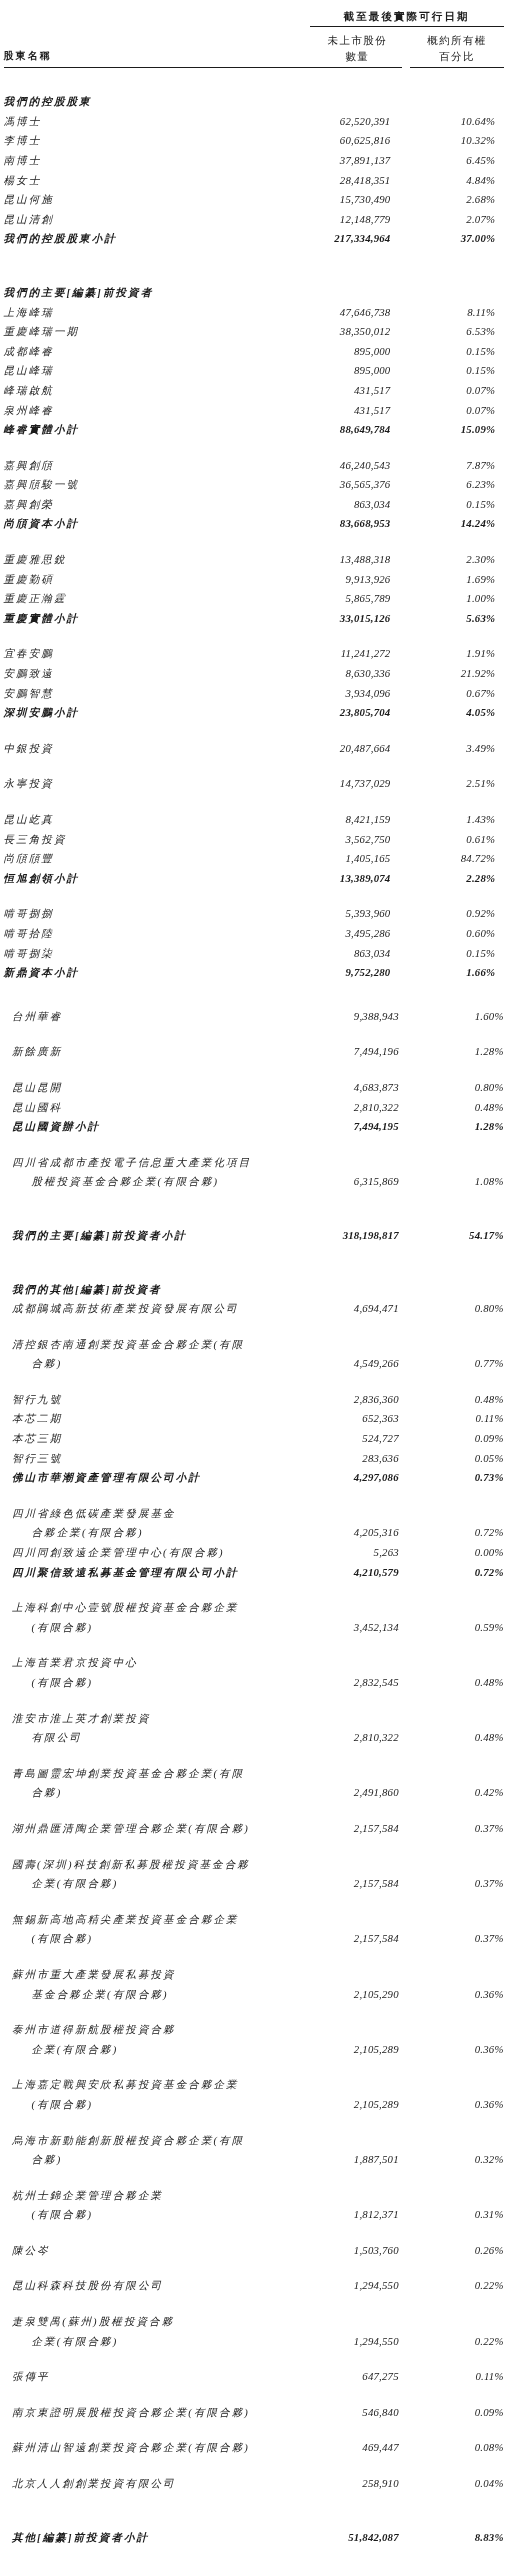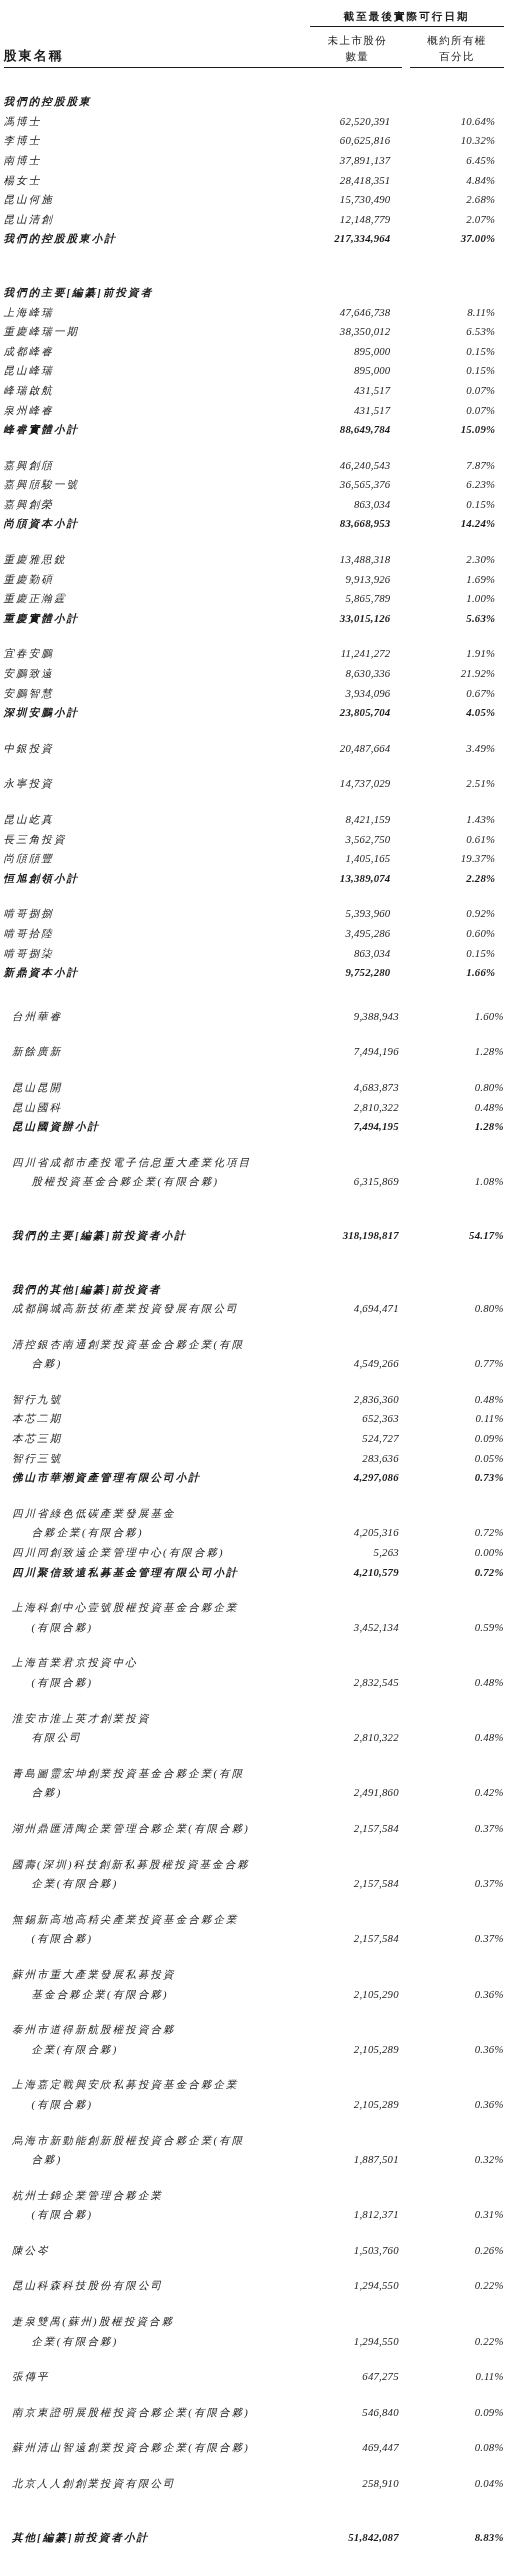--- a/index.html
+++ b/index.html
@@ -11,21 +11,21 @@
   }
   
   .hdr-date-row{display:flex;justify-content:flex-end;}
   .hdr-date{
     width:194px;text-align:center;font-weight:bold;font-size:10.5px;
     letter-spacing:2.1px;border-bottom:1.4px solid #1b1b1b;
     padding-bottom:2.1px;line-height:14px;
   }
   .hdr-cols{display:flex;align-items:flex-end;margin-top:6.3px;}
   .hdr-name{
-    width:315px;font-weight:bold;font-size:13px;letter-spacing:2.1px;
+    width:315px;font-weight:bold;font-size:10px;letter-spacing:2.1px;
     border-bottom:1.4px solid #1b1b1b;padding-bottom:3.5px;line-height:15.4px;
   }
   .hdr-spacer{flex:1;}
   .hdr-num,.hdr-pct{
     text-align:center;font-weight:normal;font-size:10.5px;letter-spacing:1.4px;
     border-bottom:1.4px solid #1b1b1b;padding-bottom:2px;line-height:16px;
   }
   .hdr-num{width:91px;}
   .hdr-pct{width:95px;margin-left:8.4px;}
   
@@ -219,21 +219,21 @@
         <div class="pv">1.43%</div>
       </div>
       <div class="trow">
         <div class="nm">長三角投資</div>
         <div class="sv">3,562,750</div>
         <div class="pv">0.61%</div>
       </div>
       <div class="trow">
         <div class="nm">尚頎頎豐</div>
         <div class="sv">1,405,165</div>
-        <div class="pv">19.37%</div>
+        <div class="pv">84.72%</div>
       </div>
       <div class="trow sub">
         <div class="nm">恒旭創領小計</div>
         <div class="sv">13,389,074</div>
         <div class="pv">2.28%</div>
       </div>
       <div class="trow gap-g">
         <div class="nm">啃哥捌捌</div>
         <div class="sv">5,393,960</div>
         <div class="pv">0.92%</div>

